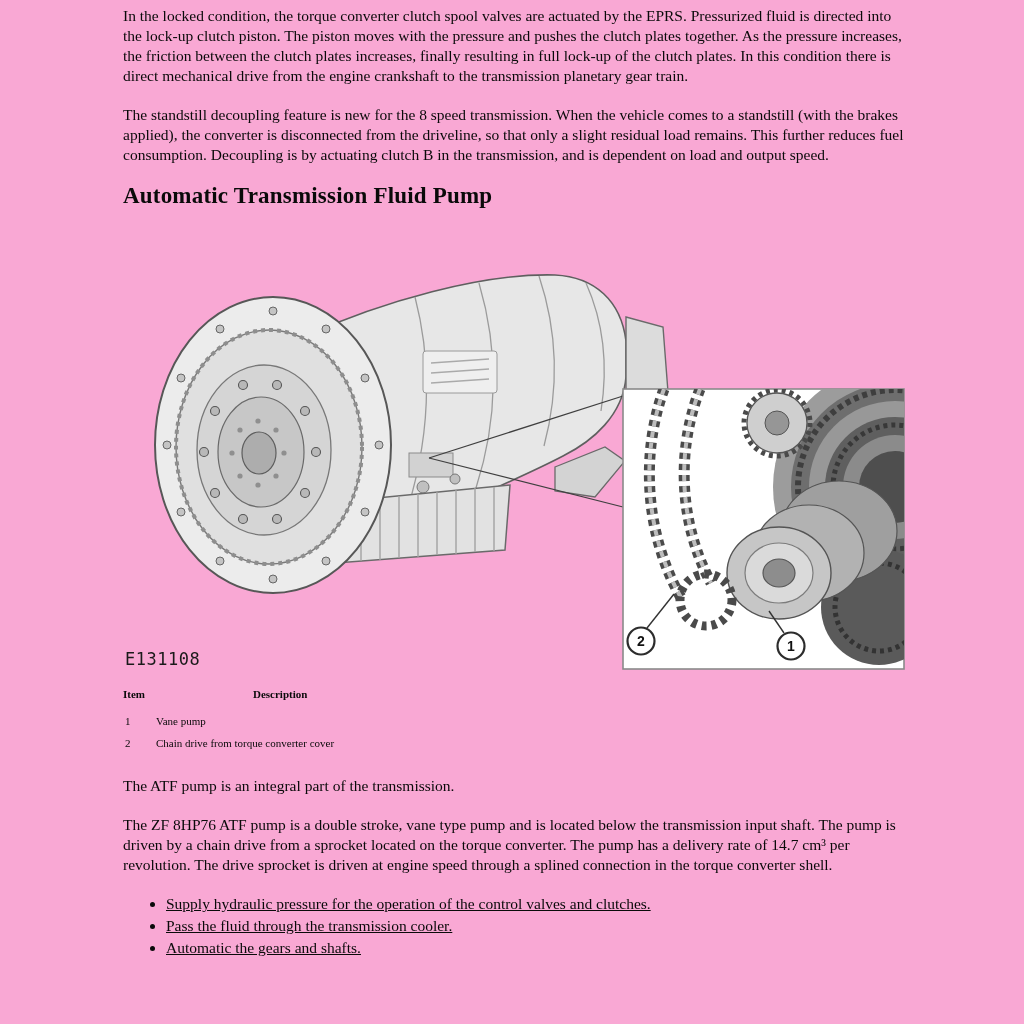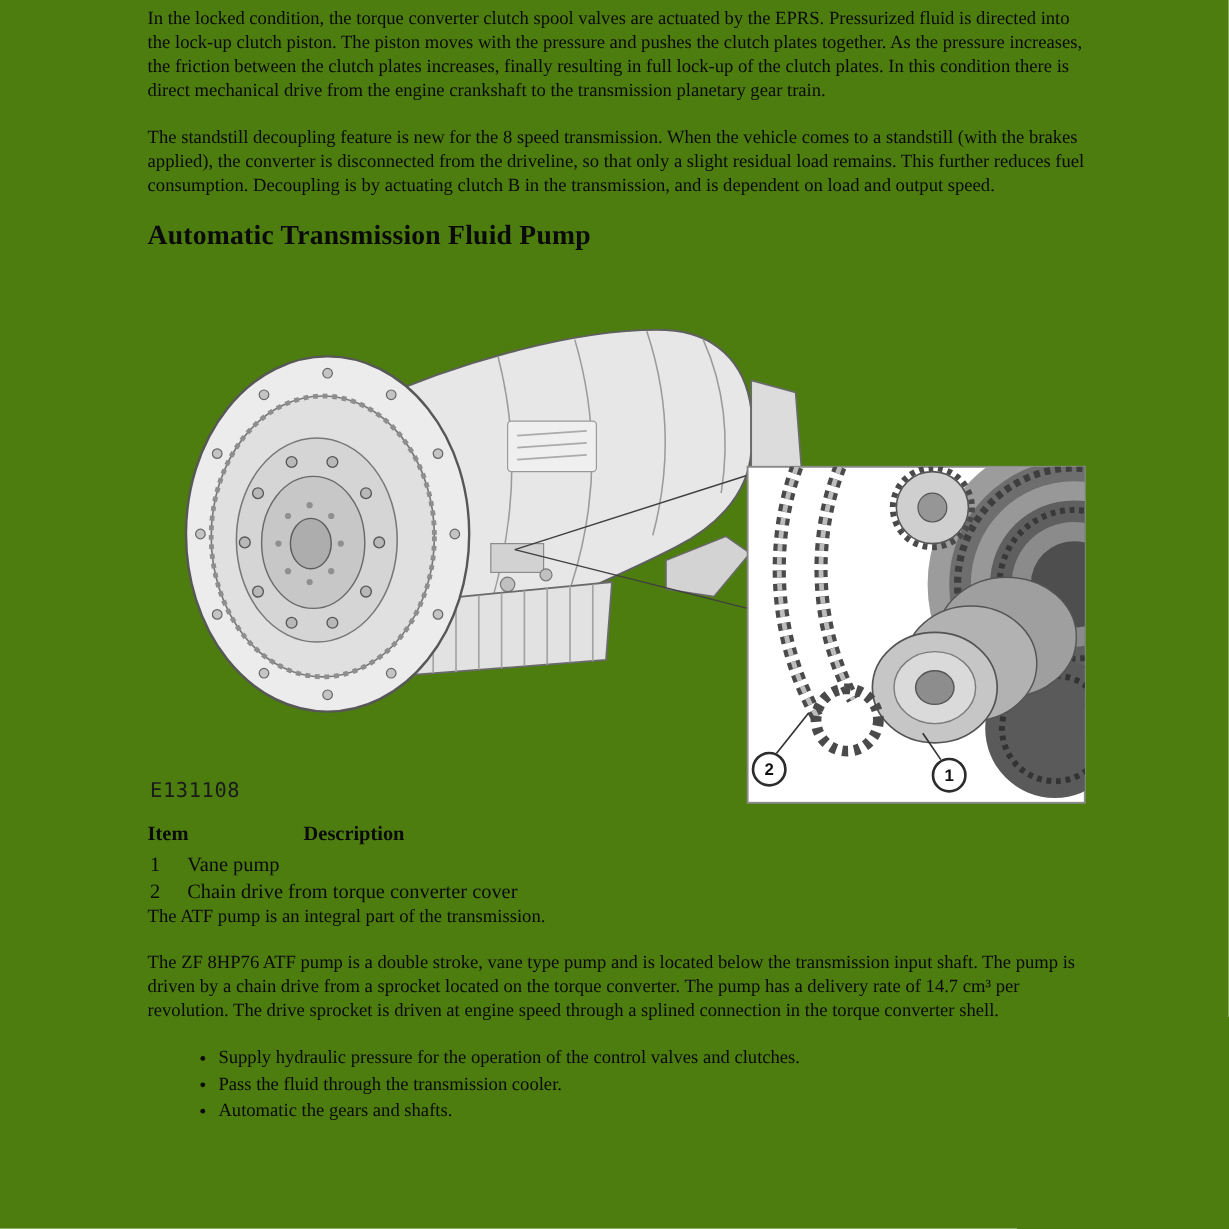--- a/index.html
+++ b/index.html
@@ -5,21 +5,21 @@
   * { margin: 0; padding: 0; box-sizing: border-box; }
   html, body { background: #ffffff; }
   body {
     width: 1024px; height: 1024px;
     font-family: "Liberation Serif", serif;
     color: #0a0a0a;
   }
   .page {
     position: relative;
     width: 1024px; height: 1024px;
-    background: #4d7c0f;
+    background: #f9a8d4;
     overflow: hidden;
   }
   .content {
     position: absolute;
     left: 123px; top: 6px;
     width: 784px;
   }
   p.body-text {
     font-size: 15.5px;
     line-height: 1.3;
@@ -47,40 +47,41 @@
     color: #1a1a1a;
   }
   .callout-num {
     font-family: "Liberation Sans", sans-serif;
     font-weight: bold;
     font-size: 14px;
     fill: #111111;
   }
   .item-table {
     margin-top: 9px;
-    margin-bottom: 0;
-    font-size: 17px;
+    margin-bottom: 22px;
+    font-size: 11px;
   }
   .item-table .thead {
     display: flex;
     font-weight: bold;
     line-height: 21px;
     margin-bottom: 5px;
   }
   .item-table .thead .col-item { width: 130px; }
   .item-table .row {
     display: flex;
     line-height: 22px;
   }
   .item-table .row .cell-item { width: 33px; padding-left: 2px; }
   p.tight { margin-bottom: 5px; }
   ul.bullet-list {
-    margin: 16px;
+    margin: 0;
     padding-left: 43px;
     list-style: disc outside;
+    text-decoration: underline;
   }
   ul.bullet-list li {
     font-size: 15.5px;
     line-height: 21px;
     margin-bottom: 1px;
   }
 </style>
 </head>
 <body>
 

